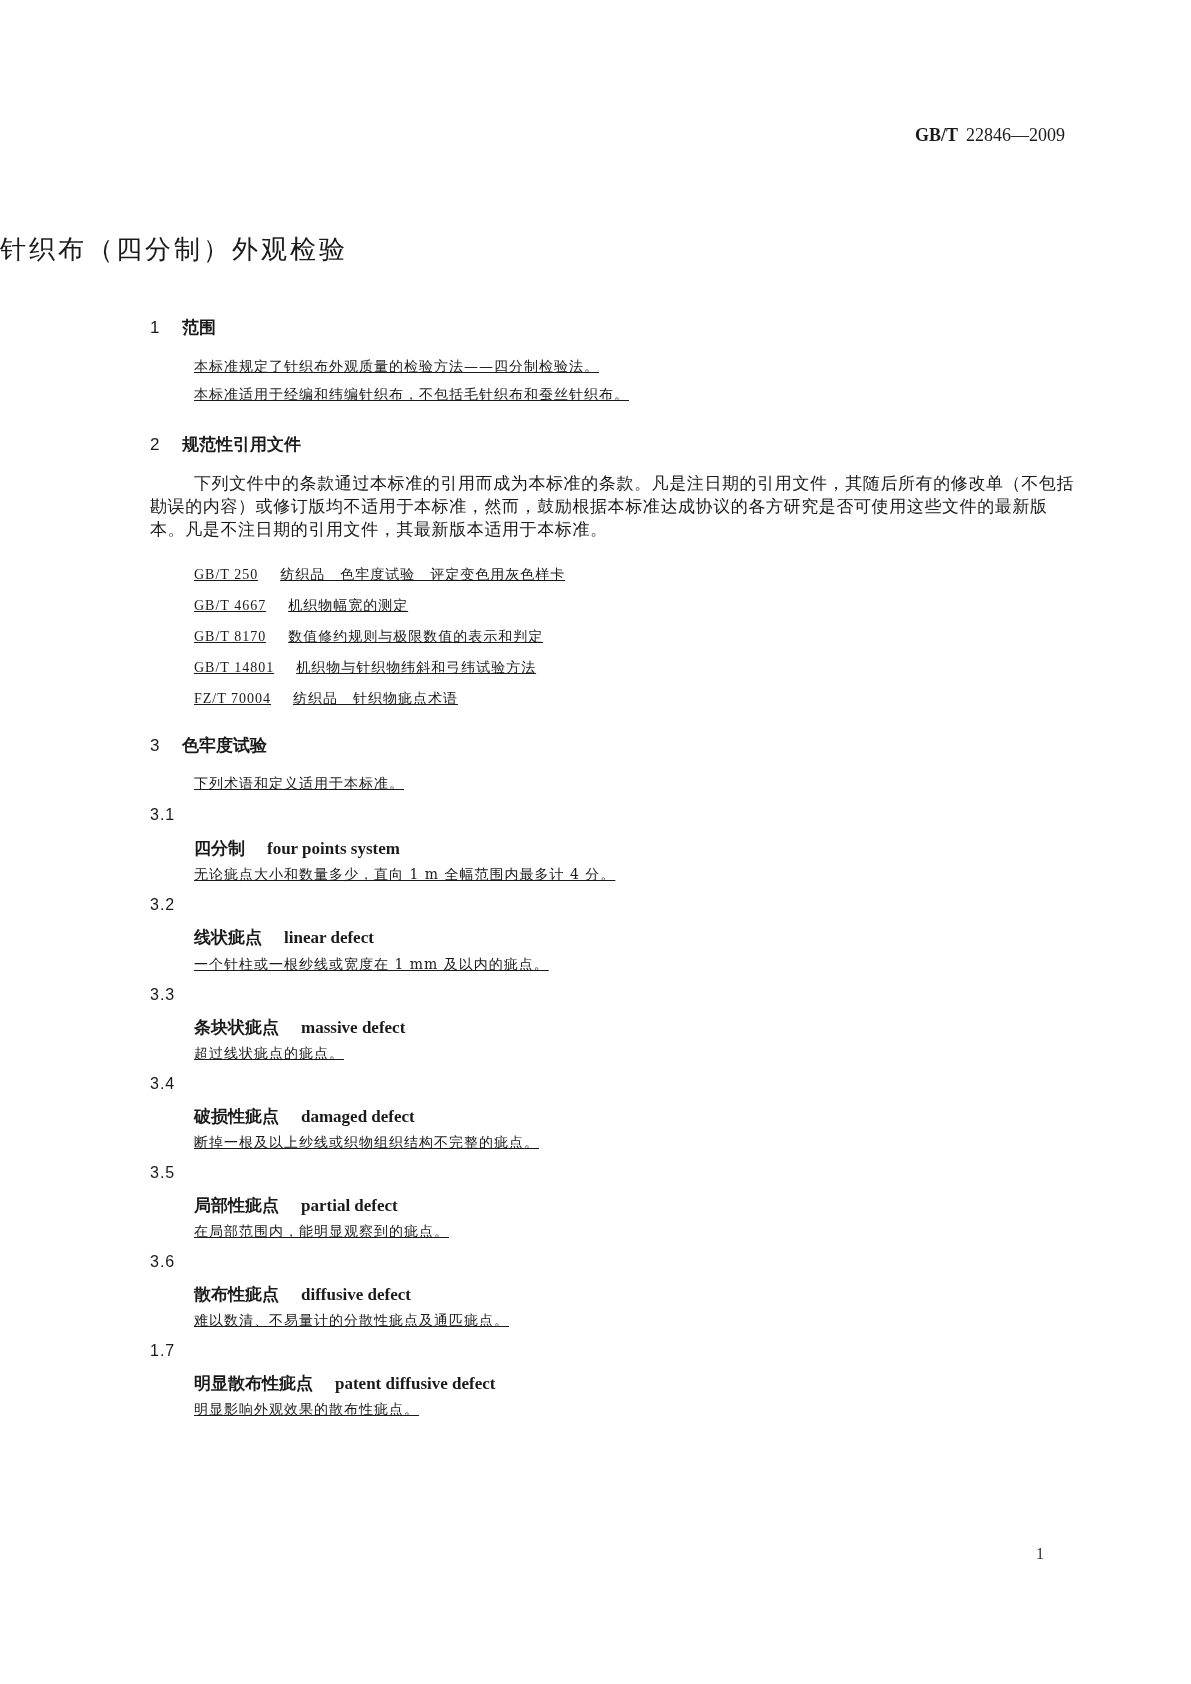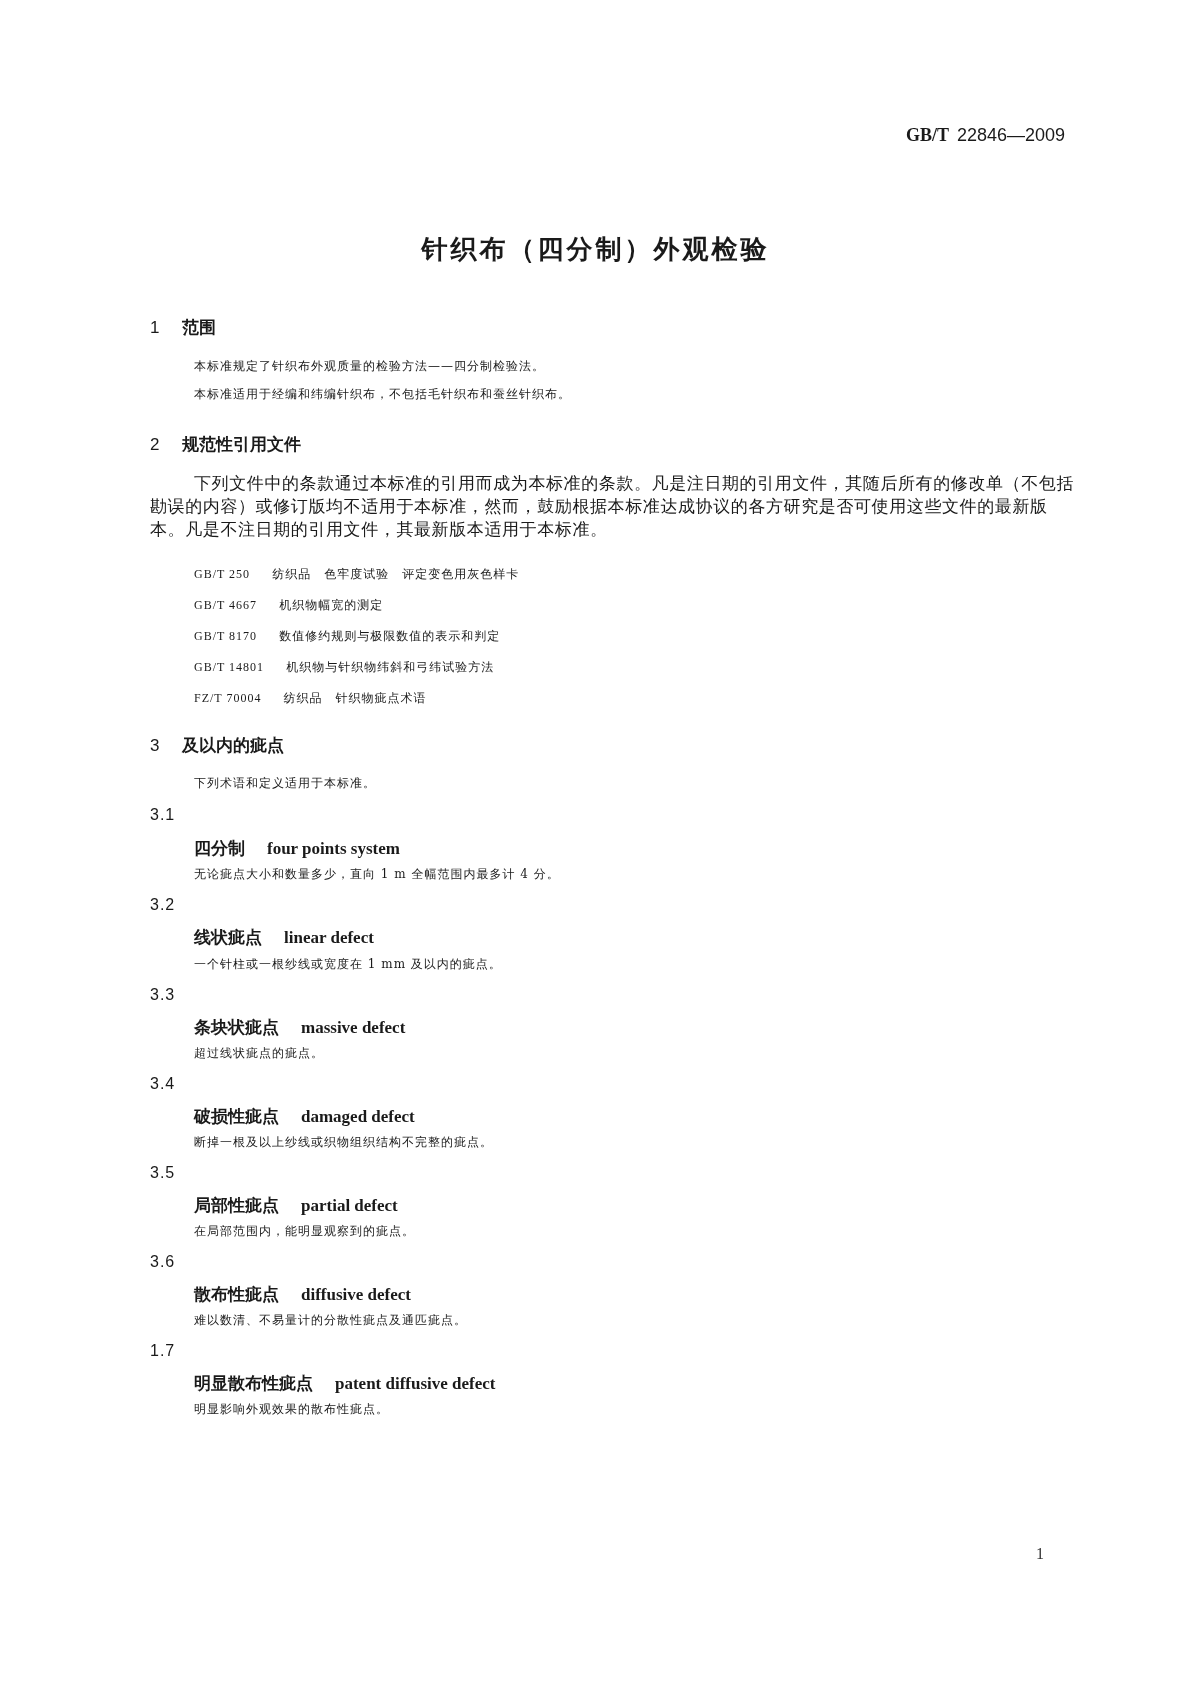--- a/index.html
+++ b/index.html
@@ -1,26 +1,26 @@
 <!DOCTYPE html>
 <html><head>
 <meta charset="utf-8">
 <style>
   html, body { margin: 0; padding: 0; background: #ffffff; }
   body { width: 1191px; height: 1684px; position: relative; overflow: hidden;
          font-family: "DejaVu Serif", "Liberation Serif", serif; color: #1a1a1a; }
   .std-code { position: absolute; top: 124px; right: 126px; font-size: 18px; }
   .std-code .prefix { font-family: "Liberation Serif", serif; font-weight: bold; margin-right: 8px; }
-  .std-code .num { font-family: Liberation Sans, sans-serif; }
-  .title { position: absolute; top: 232px; left: 0; width: 100%; text-align: center;
-           font-family: "DejaVu Sans", sans-serif; font-size: 26px; letter-spacing: 3px; font-weight: bold; }
+  .std-code .num { font-family: Liberation Serif, serif; }
+  .title { position: absolute; top: 232px; left: 0; width: 100%; text-align: left;
+           font-family: "DejaVu Sans", sans-serif; font-size: 26px; letter-spacing: 3px; }
   .abs { position: absolute; white-space: nowrap; margin-left: 16px; }
   .h1 { font-family: "DejaVu Sans", sans-serif; font-size: 17px; font-weight: bold; left: 134px; }
   .h1 .n { font-weight: normal; font-family: "Liberation Sans", sans-serif; display: inline-block; width: 32px; }
-  .p { font-size: 12px; left: 178px; letter-spacing: 1px; }
+  .p { font-size: 14px; left: 178px; letter-spacing: 1px; text-decoration: underline; }
   .pw { font-size: 17px; left: 134px; width: 928px; white-space: normal; line-height: 23px; letter-spacing: 0.6px; text-indent: 44px; }
   .ref span.code { font-family: "Liberation Serif", serif; margin-right: 22px; }
   .sub { font-family: "Liberation Sans", sans-serif; font-size: 16px; left: 134px; letter-spacing: 1px; }
   .term { font-size: 17px; left: 178px; font-weight: bold; font-family: "DejaVu Sans", sans-serif; text-align: center; }
   .term .en { font-family: "Liberation Serif", serif; margin-left: 22px; }
   .pageno { position: absolute; top: 1545px; left: 1036px; font-size: 16px; font-family: "Liberation Serif", serif; color: #333; }
 </style>
 </head>
 <body>
 
@@ -51,21 +51,21 @@
   <span class="code">GB/T 8170</span><span>数值修约规则与极限数值的表示和判定</span>
 </div>
 <div class="abs p ref" style="top:659px">
   <span class="code">GB/T 14801</span><span>机织物与针织物纬斜和弓纬试验方法</span>
 </div>
 <div class="abs p ref" style="top:690px">
   <span class="code">FZ/T 70004</span><span>纺织品　针织物疵点术语</span>
 </div>
 
 <div class="abs h1" style="top:734px">
-  <span class="n">3</span><span>及以内的疵点</span>
+  <span class="n">3</span><span>色牢度试验</span>
 </div>
 <div class="abs p" style="top:775px">下列术语和定义适用于本标准。</div>
 
 <div class="abs sub" style="top:806px">3.1</div>
 <div class="abs term" style="top:837px">
   <span>四分制</span><span class="en">four points system</span>
 </div>
 <div class="abs p" style="top:866px">无论疵点大小和数量多少，直向 1 m 全幅范围内最多计 4 分。</div>
 
 <div class="abs sub" style="top:896px">3.2</div>

